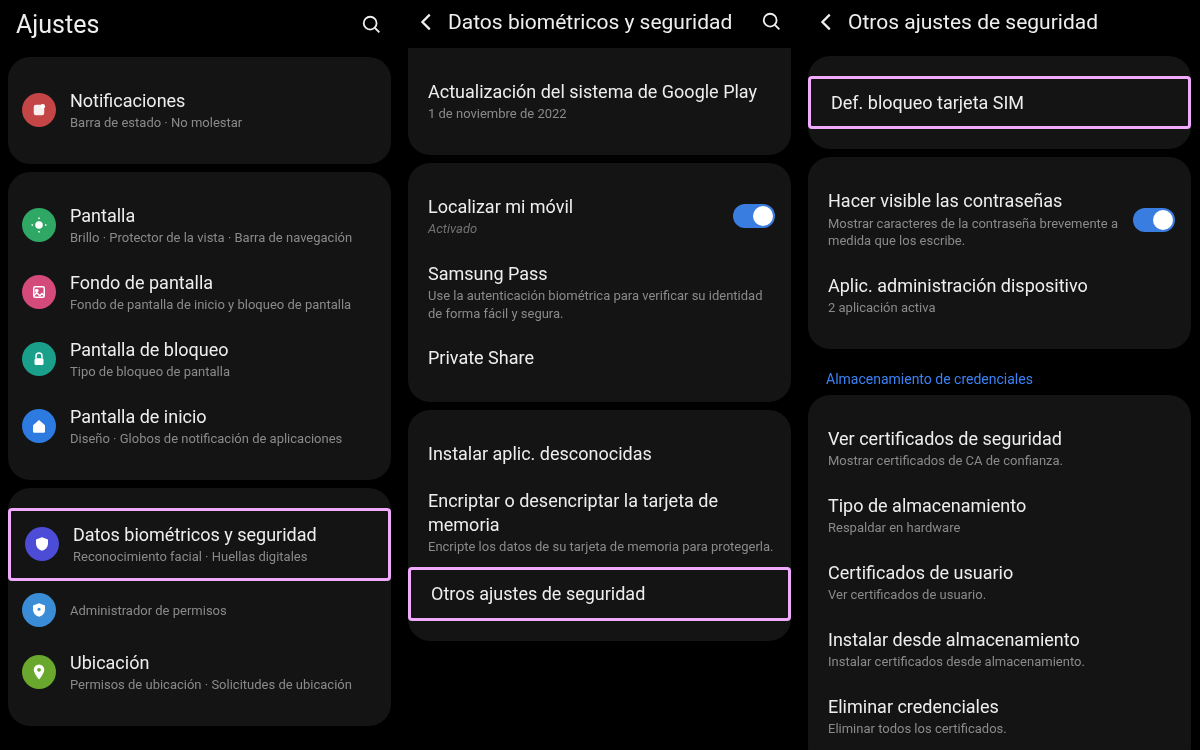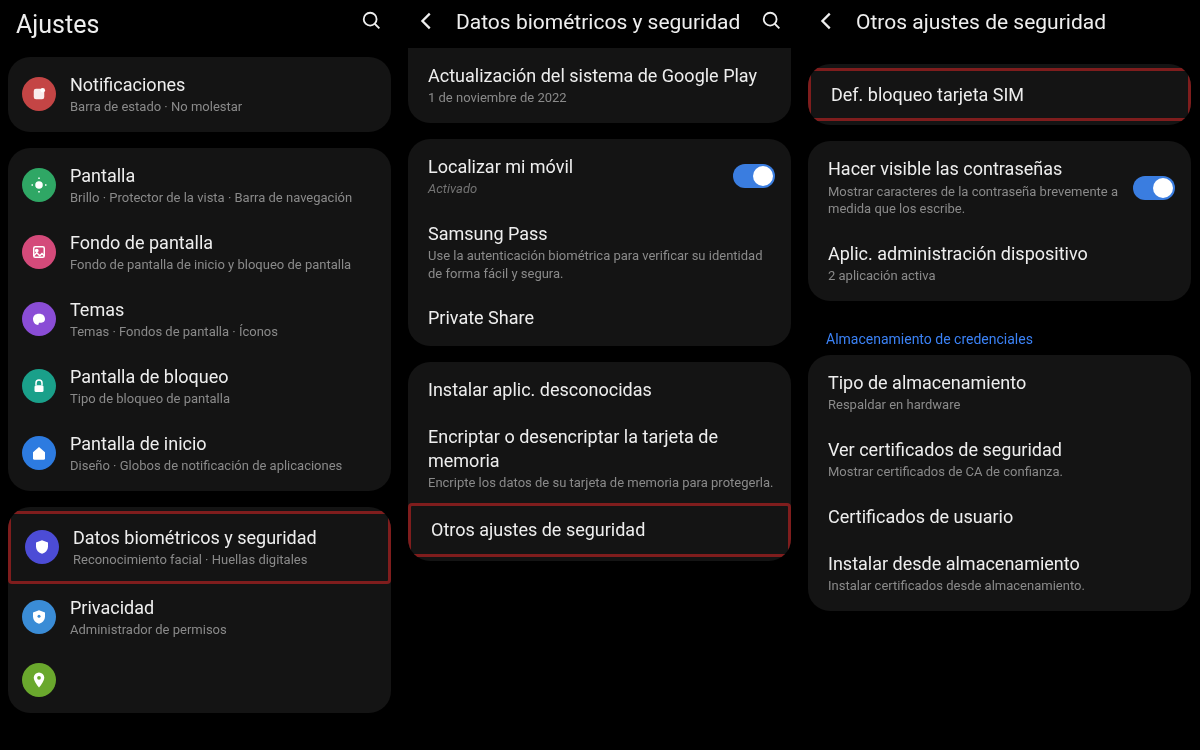--- a/index.html
+++ b/index.html
@@ -15,22 +15,23 @@
     width: 400px;
     height: 750px;
     background: #000;
     display: flex;
     flex-direction: column;
     overflow: hidden;
     border-right: 1px solid #000;
   }
   .header {
     display: flex;
+    align-items: center;
     padding: 10px 16px 14px 16px;
-    gap: 18px;
+    gap: 10px;
   }
   .header-title {
     flex: 1;
     font-size: 21px;
     color: #eee;
     font-weight: 400;
   }
   .header-title.bigger { font-size: 25px; }
   .back-icon, .search-icon {
     width: 22px;
@@ -42,23 +43,23 @@
   }
   .back-icon svg, .search-icon svg { stroke: #eee; }
   .scroll {
     flex: 1;
     overflow-y: auto;
     padding: 0 6px 6px 6px;
   }
   .group {
     background: #141414;
     border-radius: 22px;
-    margin: 16px 2px;
+    margin: 8px 2px;
     overflow: hidden;
-    padding: 4px 0;
+    padding: 20px 0;
   }
   .item {
     display: flex;
     align-items: center;
     padding: 12px 16px 12px 14px;
     gap: 14px;
     position: relative;
   }
   .item.no-icon { padding-left: 20px; }
   .icon-wrap {
@@ -101,21 +102,21 @@
     height: 20px;
     border-radius: 50%;
     background: #fff;
   }
   .section-header {
     font-size: 14px;
     color: #3b82f6;
     padding: 14px 20px 8px 20px;
   }
   .highlight {
-    border: 3px solid #7f1d1d;
+    border: 3px solid #f0abfc;
     border-radius: 4px;
   }
   
   .bg-red    { background: #c44545; }
   .bg-green  { background: #2fa765; }
   .bg-pink   { background: #d44a7a; }
   .bg-purple { background: #8a4dd6; }
   .bg-blue   { background: #2d7be0; }
   .bg-teal   { background: #1aa08a; }
   .bg-indigo { background: #4c4cd6; }
@@ -177,31 +178,20 @@
               <circle cx="9" cy="10" r="1.5" fill="#fff"></circle>
               <path d="M5 17l4-4 4 4 3-3 3 3"></path>
             </svg>
         </div>
         <div class="text-col">
           <div class="item-title">Fondo de pantalla</div>
           <div class="item-sub">Fondo de pantalla de inicio y bloqueo de pantalla</div>
         </div>
       </div>
       <div class="item">
-        <div class="icon-wrap bg-purple">
-          <svg viewBox="0 0 24 24" fill="#fff">
-              <path d="M4 12c0-4 3-7 8-7s8 3 8 7-3 5-6 5h-2l-1 3c-4 0-7-4-7-8z"></path>
-            </svg>
-        </div>
-        <div class="text-col">
-          <div class="item-title">Temas</div>
-          <div class="item-sub">Temas · Fondos de pantalla · Íconos</div>
-        </div>
-      </div>
-      <div class="item">
         <div class="icon-wrap bg-teal">
           <svg viewBox="0 0 24 24" fill="#fff">
               <rect x="6" y="11" width="12" height="9" rx="2"></rect>
               <path d="M8 11V8a4 4 0 0 1 8 0v3" fill="none" stroke="#fff" stroke-width="2"></path>
             </svg>
         </div>
         <div class="text-col">
           <div class="item-title">Pantalla de bloqueo</div>
           <div class="item-sub">Tipo de bloqueo de pantalla</div>
         </div>
@@ -232,30 +222,33 @@
         </div>
       </div>
       <div class="item">
         <div class="icon-wrap bg-sky">
           <svg viewBox="0 0 24 24" fill="#fff">
               <path d="M12 3l8 3v5c0 5-3.5 9-8 10-4.5-1-8-5-8-10V6z"></path>
               <circle cx="12" cy="11" r="2" fill="#3a8cd6"></circle>
             </svg>
         </div>
         <div class="text-col">
-          <div class="item-title">Privacidad</div>
           <div class="item-sub">Administrador de permisos</div>
         </div>
       </div>
       <div class="item">
         <div class="icon-wrap bg-lime">
           <svg viewBox="0 0 24 24" fill="#fff">
               <path d="M12 2a7 7 0 0 1 7 7c0 5-7 13-7 13S5 14 5 9a7 7 0 0 1 7-7z"></path>
               <circle cx="12" cy="9" r="2.5" fill="#6aa82d"></circle>
             </svg>
+        </div>
+        <div class="text-col">
+          <div class="item-title">Ubicación</div>
+          <div class="item-sub">Permisos de ubicación · Solicitudes de ubicación</div>
         </div>
       </div>
     </div>
   </div>
 </div>
 
 <div class="panel">
   <div class="header">
     <div class="back-icon">
       <svg viewBox="0 0 24 24" fill="none" stroke-width="2.5">
@@ -354,37 +347,44 @@
           <div class="item-sub">2 aplicación activa</div>
         </div>
       </div>
     </div>
 
     <div class="section-header">Almacenamiento de credenciales</div>
 
     <div class="group" style="margin-top:0">
       <div class="item no-icon">
         <div class="text-col">
+          <div class="item-title">Ver certificados de seguridad</div>
+          <div class="item-sub">Mostrar certificados de CA de confianza.</div>
+        </div>
+      </div>
+      <div class="item no-icon">
+        <div class="text-col">
           <div class="item-title">Tipo de almacenamiento</div>
           <div class="item-sub">Respaldar en hardware</div>
         </div>
       </div>
       <div class="item no-icon">
         <div class="text-col">
-          <div class="item-title">Ver certificados de seguridad</div>
-          <div class="item-sub">Mostrar certificados de CA de confianza.</div>
-        </div>
-      </div>
-      <div class="item no-icon">
-        <div class="text-col">
           <div class="item-title">Certificados de usuario</div>
+          <div class="item-sub">Ver certificados de usuario.</div>
         </div>
       </div>
       <div class="item no-icon">
         <div class="text-col">
           <div class="item-title">Instalar desde almacenamiento</div>
           <div class="item-sub">Instalar certificados desde almacenamiento.</div>
         </div>
       </div>
+      <div class="item no-icon">
+        <div class="text-col">
+          <div class="item-title">Eliminar credenciales</div>
+          <div class="item-sub">Eliminar todos los certificados.</div>
+        </div>
+      </div>
     </div>
 
   </div>
 </div>
 
 </body></html>

